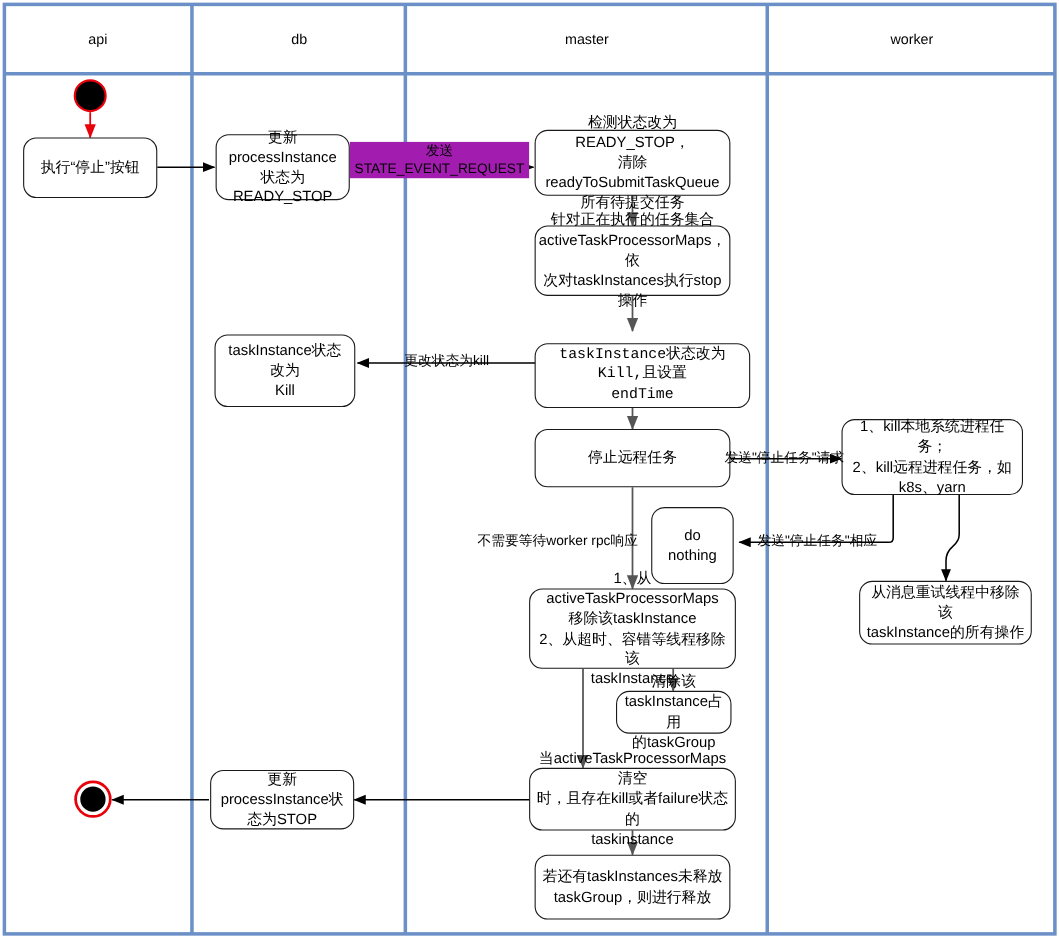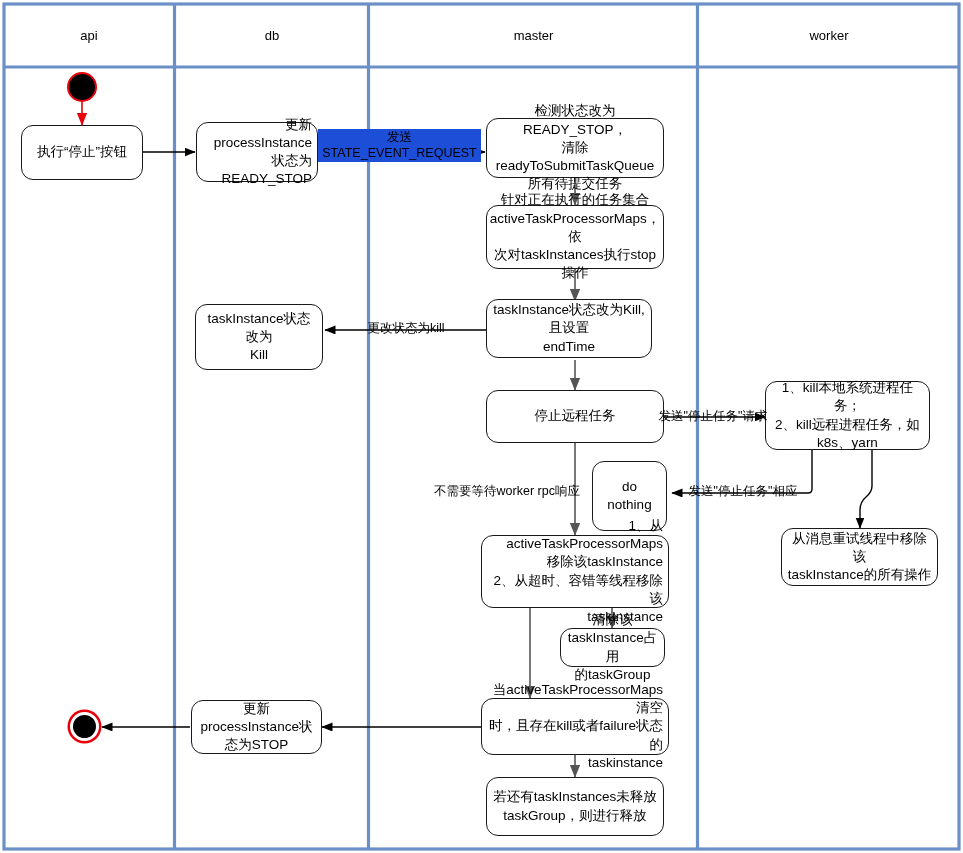--- a/index.html
+++ b/index.html
@@ -2,25 +2,25 @@
 <html><head>
 <meta charset="utf-8">
 <style>
   html,body{margin:0;padding:0;background:#ffffff;}
   body{font-family:"Liberation Sans","DejaVu Sans",sans-serif;}
   #canvas{position:relative;width:963px;height:853px;background:#ffffff;overflow:hidden;}
   svg.layer{position:absolute;left:0;top:0;width:963px;height:853px;pointer-events:none;}
   .node{position:absolute;box-sizing:border-box;border:1.4px solid #1a1a1a;border-radius:12px;
         background:#ffffff;display:flex;align-items:center;justify-content:center;
         font-size:13.5px;color:#000;line-height:1.35;text-align:center;padding:4px 5px;}
-  .node.left{text-align:right;justify-content:flex-start;}
+  .node.left{text-align:center;justify-content:flex-start;}
   .lane-title{position:absolute;font-size:13px;color:#000;text-align:center;}
   .edge-label{position:absolute;font-size:12.5px;color:#000;text-align:center;
               line-height:1.3;white-space:pre;background:transparent;}
-  .edge-label.shaded{background:#1d4ed8;}
+  .edge-label.shaded{background:#a21caf;}
   .term{position:absolute;border-radius:50%;}
   .start-node{background:#000;border:2.5px solid #e8000b;box-sizing:border-box;}
   .end-node{background:#000;border:3px solid #ffffff;box-sizing:border-box;
             box-shadow:0 0 0 2.5px #e8000b;}
 </style>
 </head>
 <body>
 
 <div id="canvas">
 
@@ -92,21 +92,21 @@
 状态为READY_STOP</div>
 
   <div class="node" style="left:486px;top:118px;width:178px;height:60px;white-space:pre-line;">检测状态改为READY_STOP，
 清除readyToSubmitTaskQueue
 所有待提交任务</div>
 
   <div class="node" style="left:486px;top:205px;width:178px;height:64px;white-space:pre-line;">针对正在执行的任务集合
 activeTaskProcessorMaps，依
 次对taskInstances执行stop操作</div>
 
-  <div class="node" style="left:486px;top:299px;width:166px;height:59px;white-space:pre-line;">taskInstance状态改为Kill,且设置
+  <div class="node" style="left:486px;top:312px;width:196px;height:59px;white-space:pre-line;font-family:Liberation Mono, monospace;">taskInstance状态改为Kill,且设置
 endTime</div>
 
   <div class="node" style="left:195px;top:304px;width:128px;height:66px;white-space:pre-line;">taskInstance状态改为
 Kill</div>
 
   <div class="node" style="left:486px;top:390px;width:178px;height:53px;">停止远程任务</div>
 
   <div class="node" style="left:765px;top:381px;width:165px;height:69px;white-space:pre-line;">1、kill本地系统进程任务；
 2、kill远程进程任务，如
 k8s、yarn</div>

